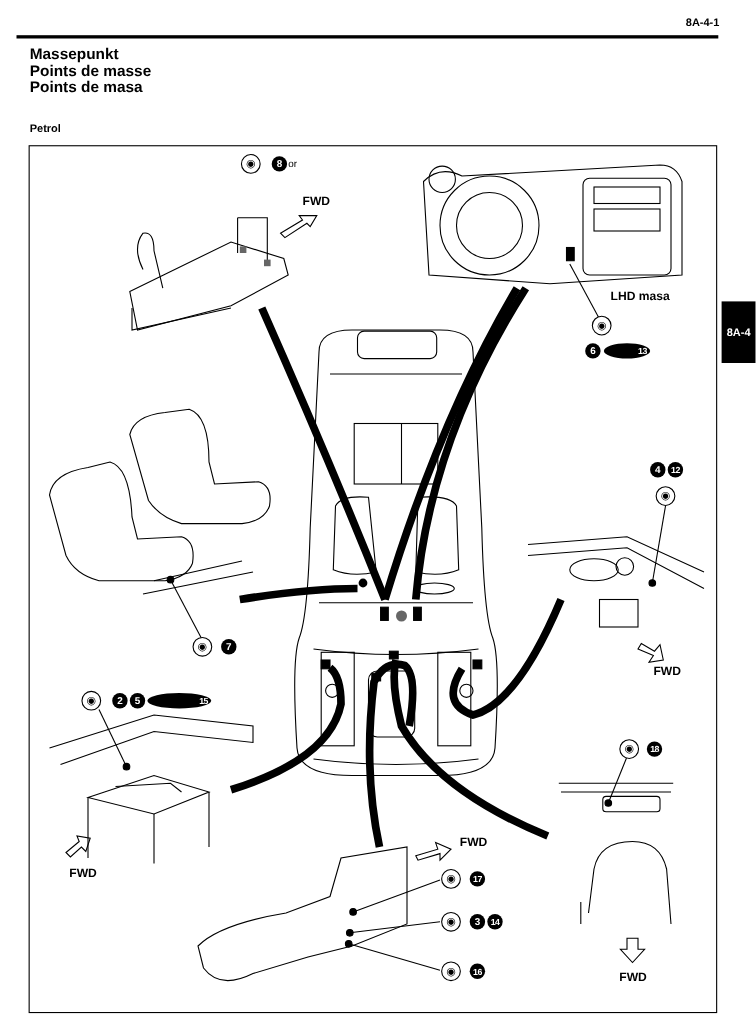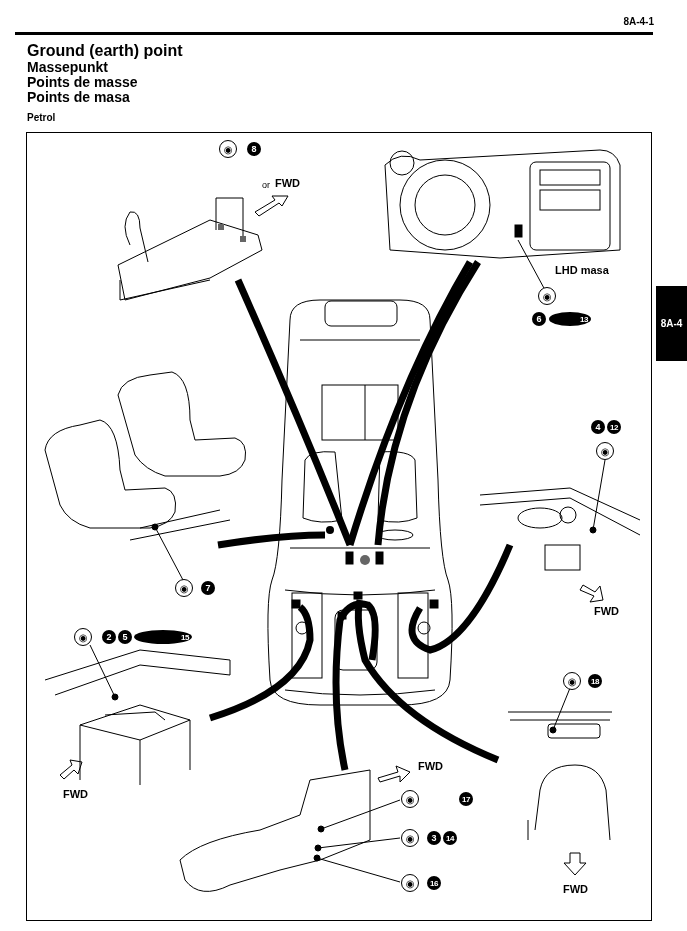--- a/index.html
+++ b/index.html
@@ -4,35 +4,34 @@
 <style>
   html,body{margin:0;padding:0;background:#fff;}
   body{width:687px;height:931px;position:relative;overflow:hidden;font-family:"Liberation Sans",sans-serif;color:#000;}
   .page-num{position:absolute;top:16px;right:33px;font-size:10px;font-weight:bold;}
   .top-rule{position:absolute;top:32px;left:15px;width:638px;height:3px;background:#000;}
   .titles{position:absolute;top:42px;left:27px;line-height:15px;}
   .t-main{font-size:16px;font-weight:bold;line-height:18px;}
   .t-sub{font-size:14px;font-weight:bold;}
   .variant{position:absolute;top:112px;left:27px;font-size:10px;font-weight:bold;}
   .frame{position:absolute;left:26px;top:132px;width:626px;height:789px;border:1px solid #000;box-sizing:border-box;}
-  .side-tab{position:absolute;left:656px;top:286px;width:31px;height:75px;background:#000;color:#fff;font-size:10px;font-weight:bold;display:flex;align-items:center;justify-content:center;}
+  .side-tab{position:absolute;left:656px;top:274px;width:31px;height:56px;background:#000;color:#fff;font-size:10px;font-weight:bold;display:flex;align-items:center;justify-content:center;}
   svg{position:absolute;left:0;top:0;}
   .lbl{position:absolute;font-size:11px;font-weight:bold;white-space:nowrap;}
   .badge{position:absolute;width:14px;height:14px;border-radius:50%;background:#000;color:#fff;font-size:9px;font-weight:bold;display:flex;align-items:center;justify-content:center;}
   .badge.wide{font-size:8px;letter-spacing:-0.5px;}
   .sym{position:absolute;width:18px;height:18px;border:1px solid #000;border-radius:50%;background:#fff;box-sizing:border-box;display:flex;align-items:center;justify-content:center;font-size:10px;}
 </style>
 </head>
 <body>
 
 <div class="page-num">8A-4-1</div>
 <div class="top-rule"></div>
 
 <div class="titles">
-  <div class="t-main">Ground (earth) point</div>
   <div class="t-sub">Massepunkt</div>
   <div class="t-sub">Points de masse</div>
   <div class="t-sub">Points de masa</div>
 </div>
 <div class="variant">Petrol</div>
 
 <div class="side-tab">8A-4</div>
 
 <div class="frame"></div>
 
@@ -145,21 +144,21 @@
     <rect x="548" y="724" width="52" height="14" rx="3"></rect>
     <circle cx="553" cy="730" r="3" fill="#000"></circle>
     <line x1="553" y1="730" x2="570" y2="688"></line>
     <path d="M540 790 Q545 765 575 765 Q600 765 606 790 L610 840"></path>
     <path d="M528 820 L528 840 M540 790 L535 830"></path>
     <path d="M570 853 L580 853 L580 863 L586 863 L575 875 L564 863 L570 863 Z"></path>
   </g>
 </svg>
 
 <div class="lbl" style="left:275px;top:177px;">FWD</div>
-<div class="lbl" style="left:226px;top:180px;font-size:9px;font-weight:normal;margin-left:36px;">or</div>
+<div class="lbl" style="left:226px;top:144px;font-size:9px;font-weight:normal;margin-left:36px;">or</div>
 <div class="sym" style="left:219px;top:140px;">◉</div>
 <div class="badge" style="left:247px;top:142px;">8</div>
 
 <div class="lbl" style="left:555px;top:264px;">LHD masa</div>
 <div class="sym" style="left:538px;top:287px;">◉</div>
 <div class="badge" style="left:532px;top:312px;">6</div>
 <div class="badge wide" style="left:549px;top:312px;padding-left:28px;">13</div>
 
 <div class="badge" style="left:591px;top:420px;">4</div>
 <div class="badge wide" style="left:607px;top:420px;">12</div>
@@ -170,21 +169,21 @@
 <div class="badge" style="left:201px;top:581px;">7</div>
 
 <div class="sym" style="left:74px;top:628px;">◉</div>
 <div class="badge" style="left:102px;top:630px;">2</div>
 <div class="badge" style="left:118px;top:630px;">5</div>
 <div class="badge wide" style="left:134px;top:630px;padding-left:44px;">15</div>
 <div class="lbl" style="left:63px;top:788px;">FWD</div>
 
 <div class="lbl" style="left:418px;top:760px;">FWD</div>
 <div class="sym" style="left:401px;top:790px;">◉</div>
-<div class="badge wide" style="left:427px;top:792px;margin-left:32px;">17</div>
+<div class="badge wide" style="left:427px;top:792px;">17</div>
 <div class="sym" style="left:401px;top:829px;">◉</div>
 <div class="badge" style="left:427px;top:831px;">3</div>
 <div class="badge wide" style="left:443px;top:831px;">14</div>
 <div class="sym" style="left:401px;top:874px;">◉</div>
 <div class="badge wide" style="left:427px;top:876px;">16</div>
 
 <div class="sym" style="left:563px;top:672px;">◉</div>
 <div class="badge wide" style="left:588px;top:674px;">18</div>
 <div class="lbl" style="left:563px;top:883px;">FWD</div>
 

